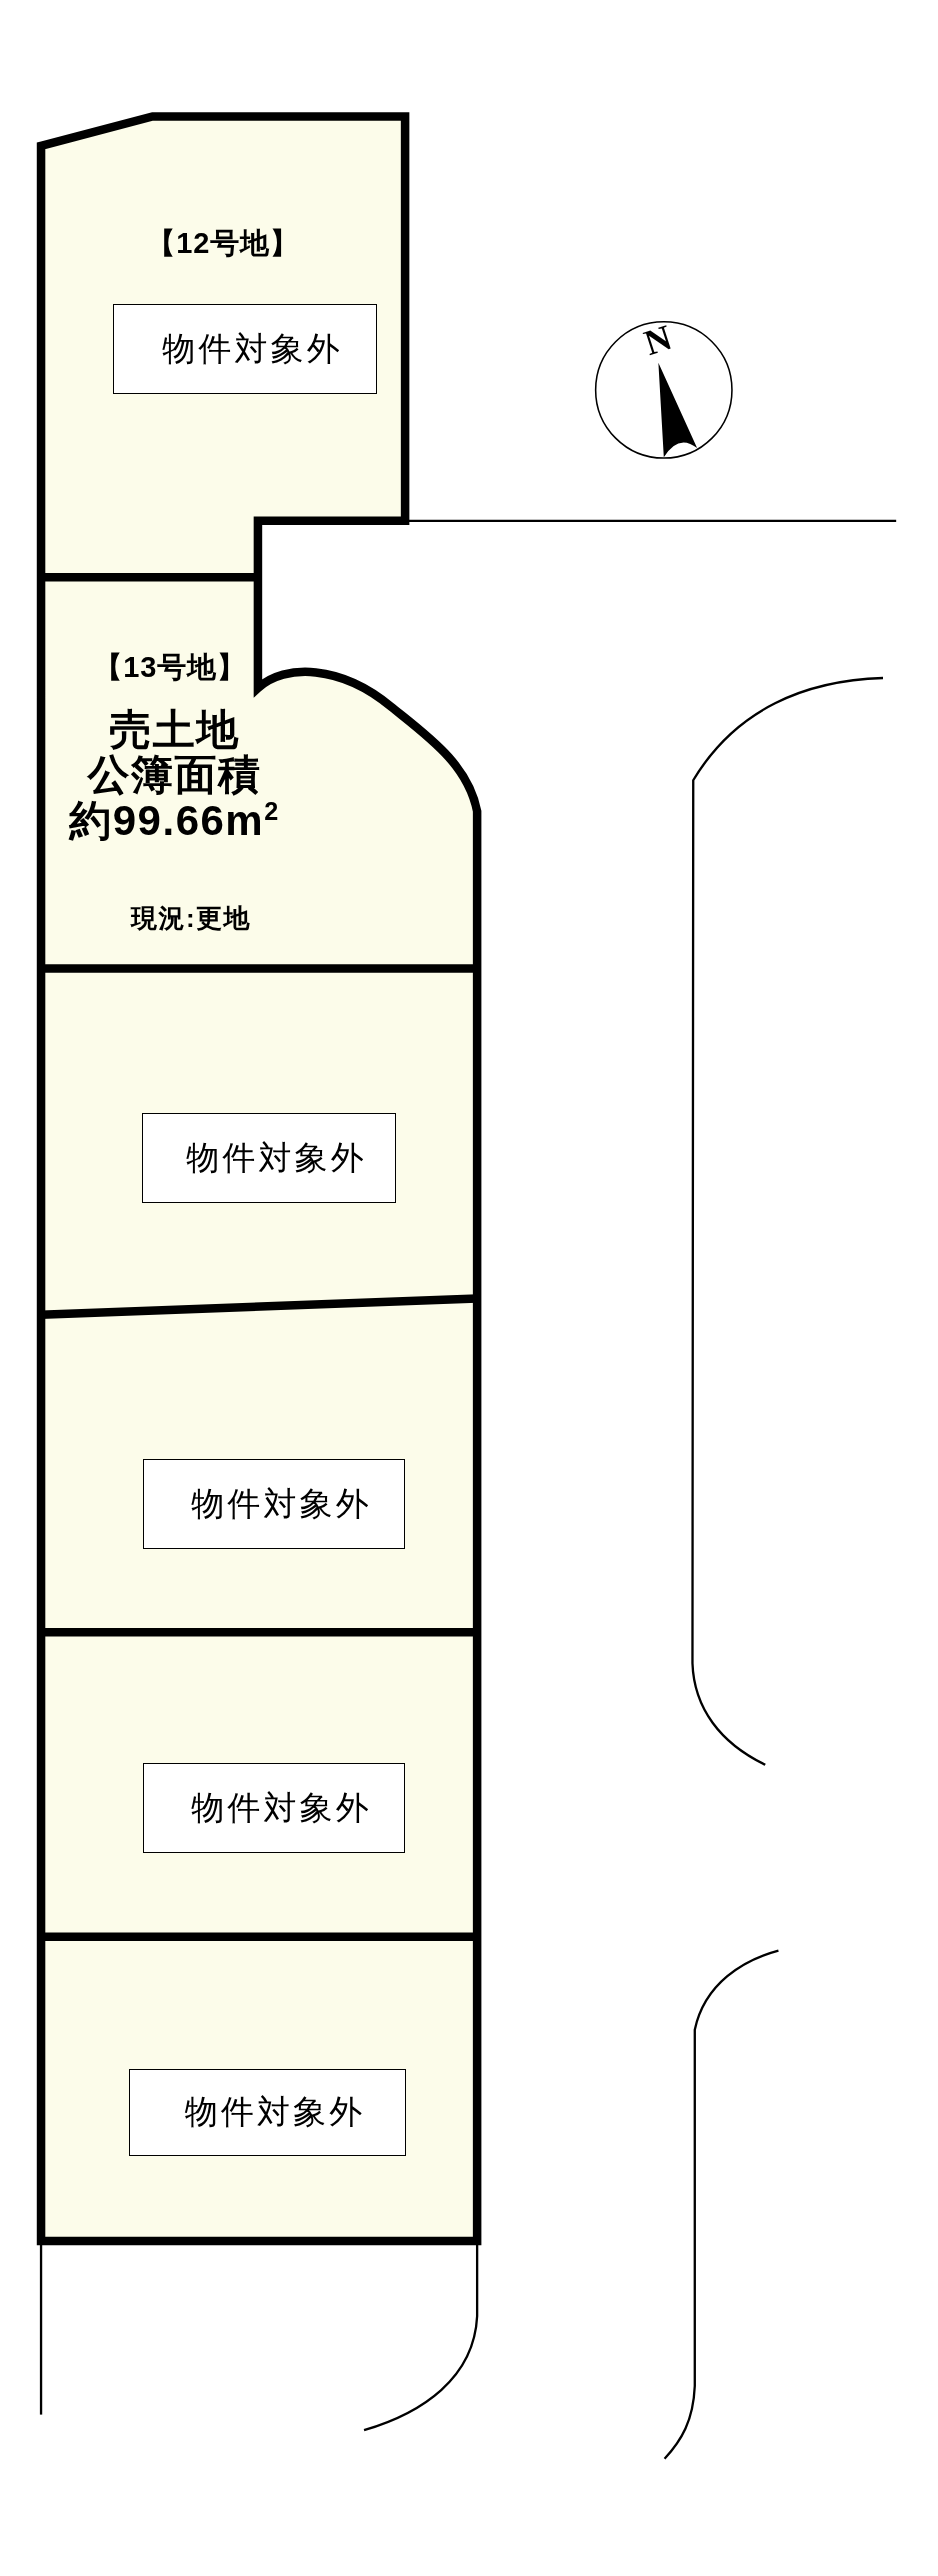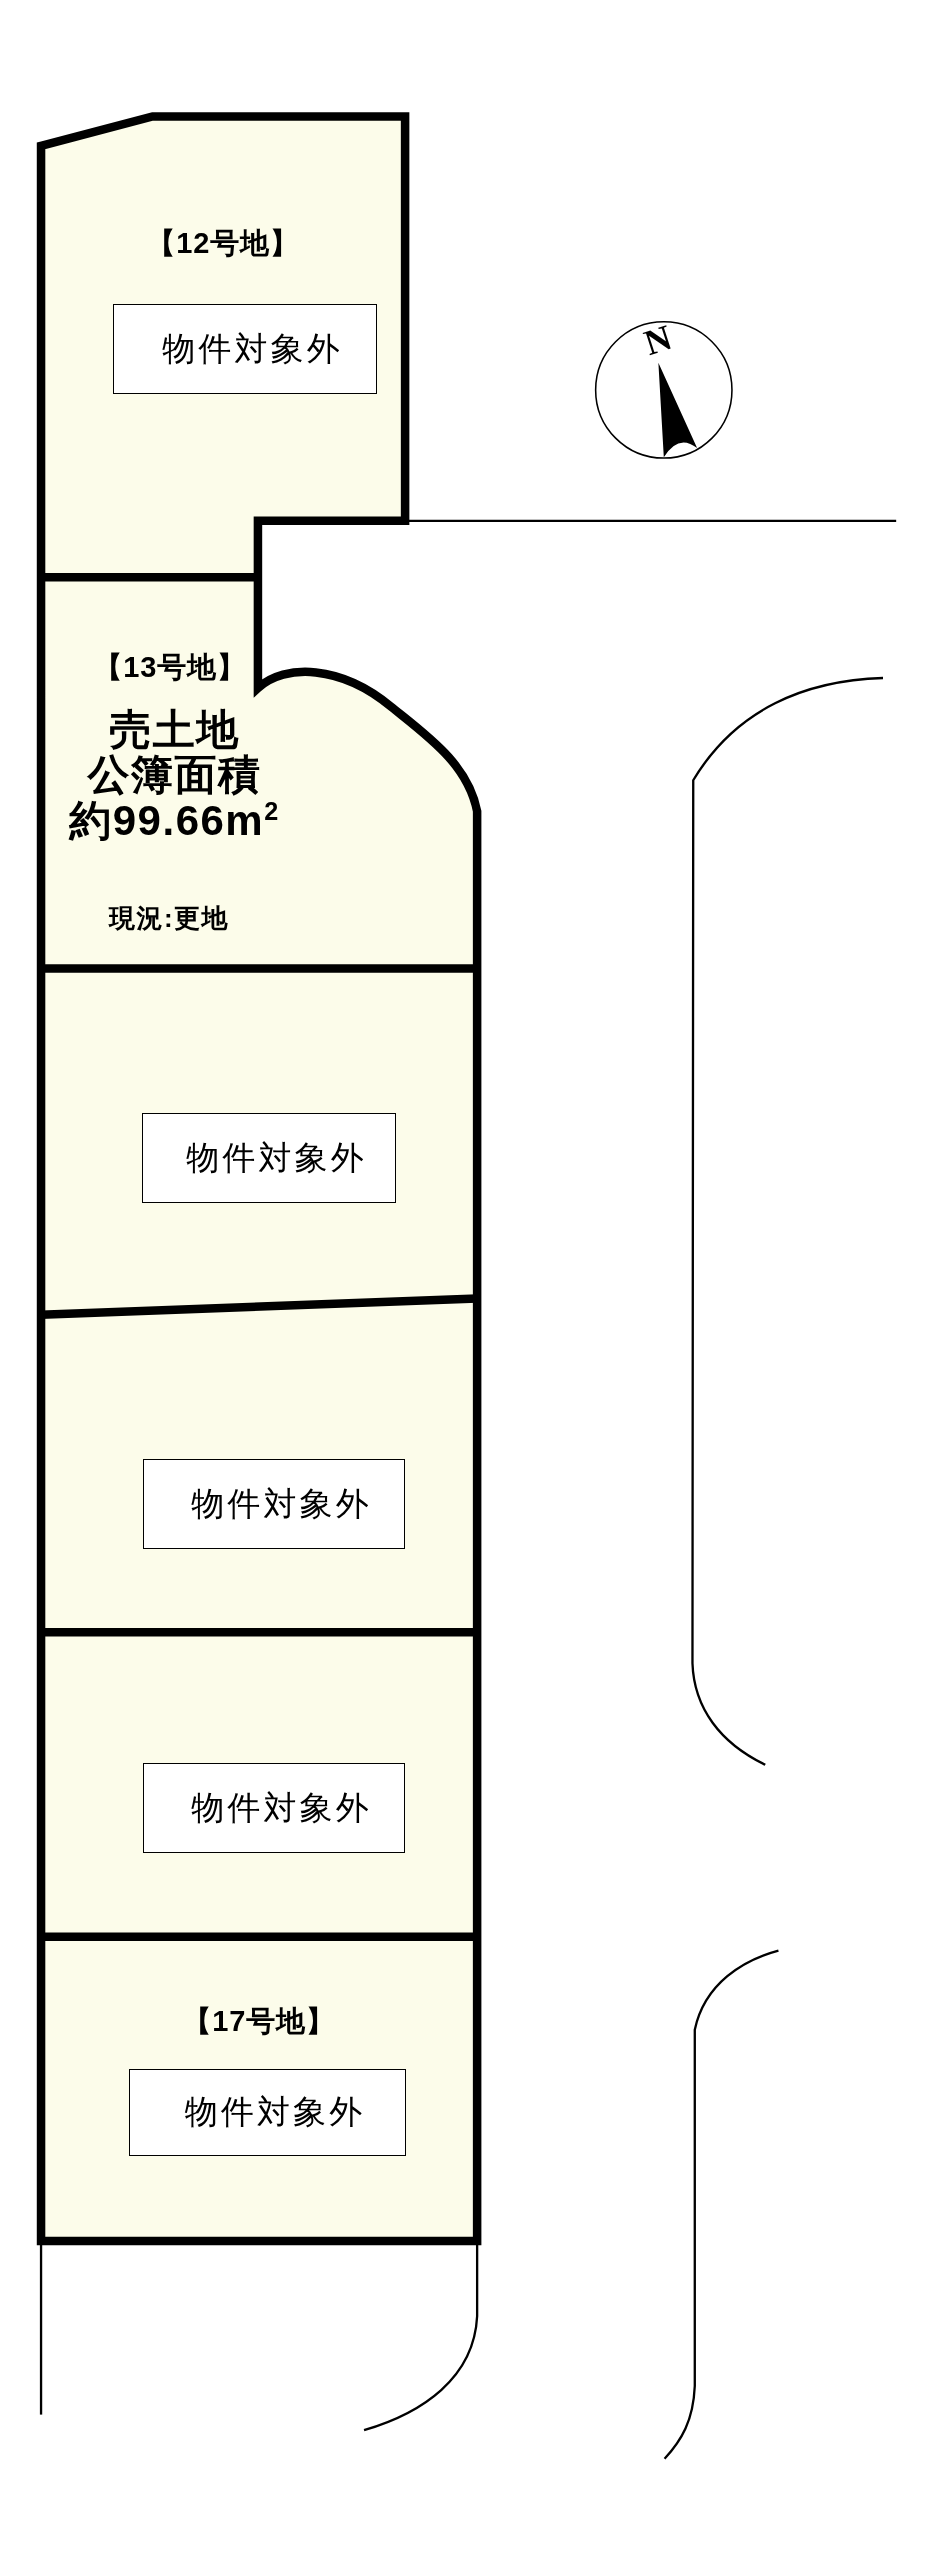--- a/index.html
+++ b/index.html
@@ -16,21 +16,21 @@
     position:absolute;background:#ffffff;border:1.5px solid #000;
     display:flex;align-items:center;justify-content:center;
     font-size:33px;letter-spacing:3.1px;white-space:nowrap;padding-left:15px;
   }
   .sale-line{
     position:absolute;left:15.5px;width:318px;text-align:center;
     font-size:42px;font-weight:bold;line-height:1;letter-spacing:1.5px;white-space:nowrap;
   }
   .sale-line sup{font-size:60%;vertical-align:super;font-weight:bold;}
   .sale-cond{
-    position:absolute;left:10px;width:318px;text-align:center;
+    position:absolute;left:32px;width:318px;text-align:center;
     font-size:26px;font-weight:600;line-height:1;letter-spacing:1.5px;white-space:nowrap;
   }
   .north-label{
     position:absolute;left:635px;top:322px;width:46px;text-align:center;
     font-family:"Liberation Serif","DejaVu Serif",serif;
     font-size:36px;font-weight:bold;transform:rotate(-18deg);line-height:1;
   }
 </style>
 </head>
 <body>
@@ -82,19 +82,18 @@
   </div>
 
   <div class="status-box" style="left:143px;top:1459px;width:245px;height:88px;">
     <span>物件対象外</span>
   </div>
 
   <div class="status-box" style="left:143px;top:1763px;width:245px;height:88px;">
     <span>物件対象外</span>
   </div>
 
-  <div class="lot-label" style="left:41px;top:2007px;width:436px;">【17号地】</div>
   <div class="status-box" style="left:129px;top:2069px;width:260px;height:85px;">
     <span>物件対象外</span>
   </div>
 
 </div>
 
 
 </body></html>

